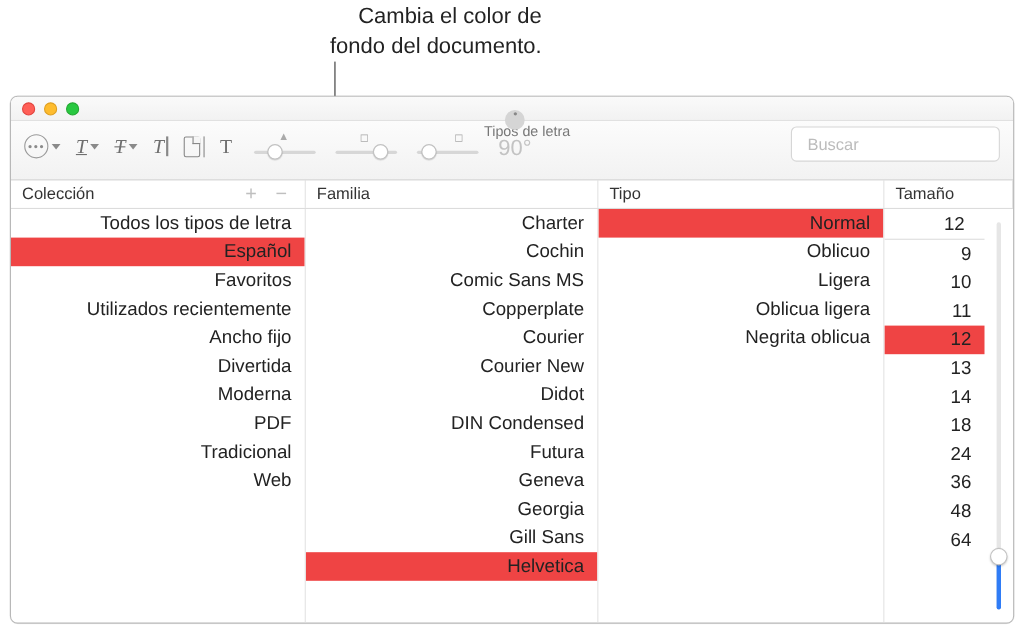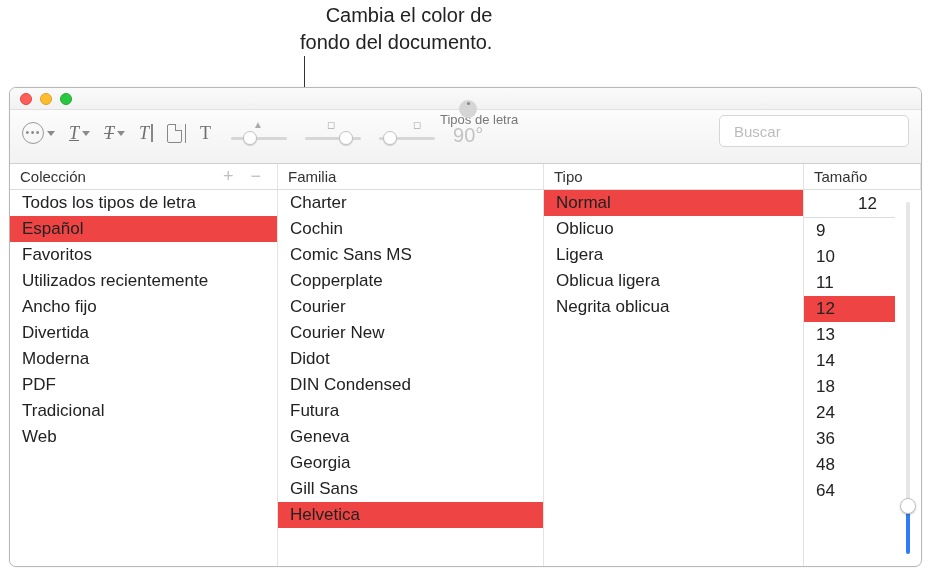--- a/index.html
+++ b/index.html
@@ -141,21 +141,21 @@
   .hcol4{flex:1;border-right:none;}
 
   .columns{flex:1;display:flex;overflow:hidden;}
   .col{overflow:hidden;}
   .col1{width:268px;border-right:1px solid #e3e3e3;}
   .col2{width:266px;border-right:1px solid #e3e3e3;}
   .col3{width:260px;border-right:1px solid #e3e3e3;}
   .col4{flex:1;display:flex;}
   .sizes{flex:1;}
   .list-row{
-    height:26px;line-height:26px;padding:0 12px;font-size:17px;color:#222;white-space:nowrap;overflow:hidden;
+    height:26px;line-height:26px;padding:0 12px;font-size:17px;color:#222;white-space:nowrap;overflow:hidden;text-align:right;
   }
   .list-row.sel{background:#ef4444;}
   .col4 .size-input{
     height:28px;border-bottom:1px solid #dcdcdc;text-align:right;padding-right:18px;font-size:17px;line-height:28px;
   }
   .vslider{width:26px;position:relative;padding:6px 0;}
   .vslider .vtrack{position:absolute;top:12px;bottom:12px;left:11px;width:4px;background:#e6e6e6;border-radius:2px;}
   .vslider .vfill{position:absolute;bottom:12px;left:11px;width:4px;background:#2f7cf6;border-radius:2px;height:48px;}
   .vslider .vthumb{position:absolute;left:5px;width:16px;height:16px;border-radius:50%;background:#fff;border:1px solid #c2c2c2;box-shadow:0 1px 2px rgba(0,0,0,0.2);bottom:52px;}
 </style>

